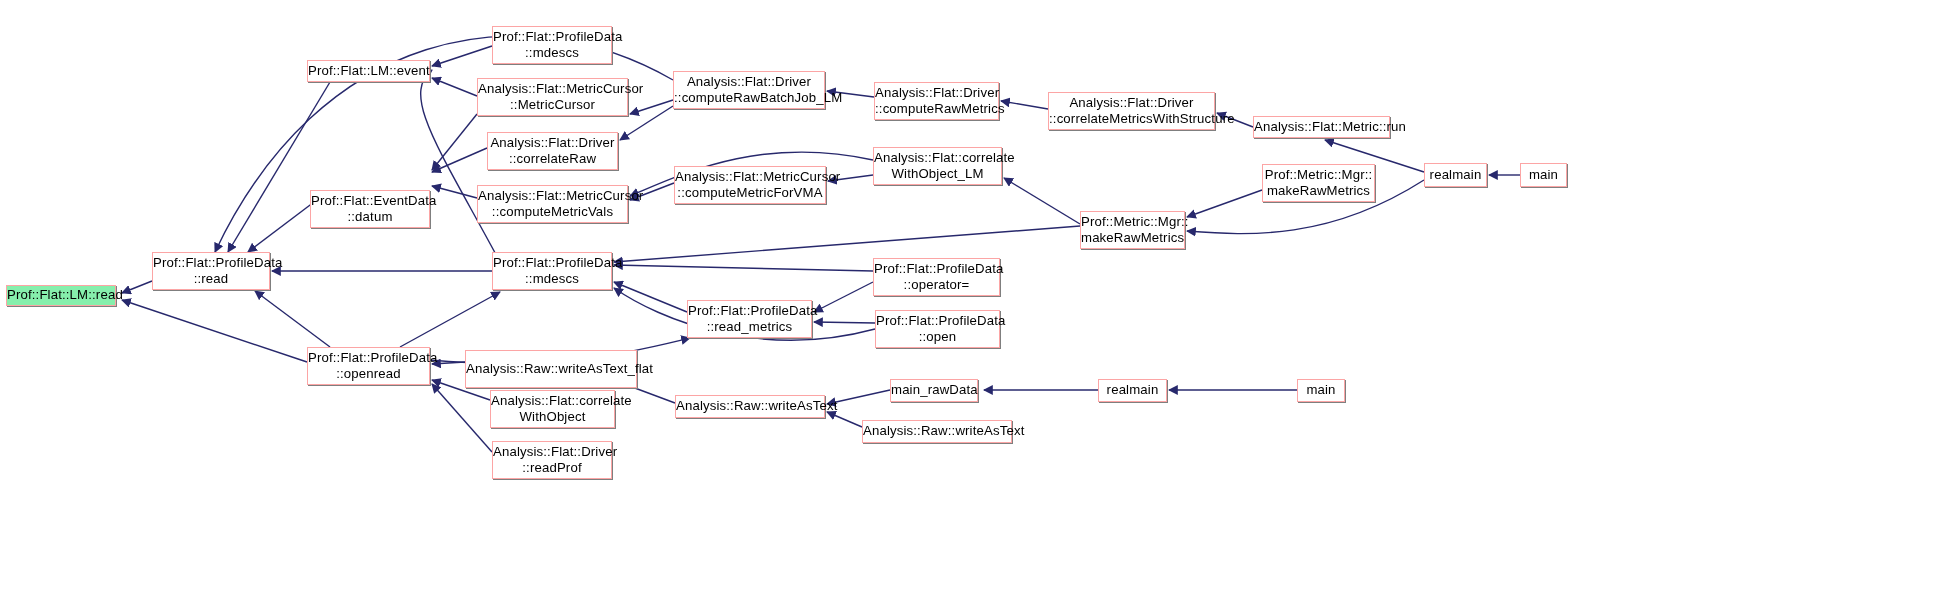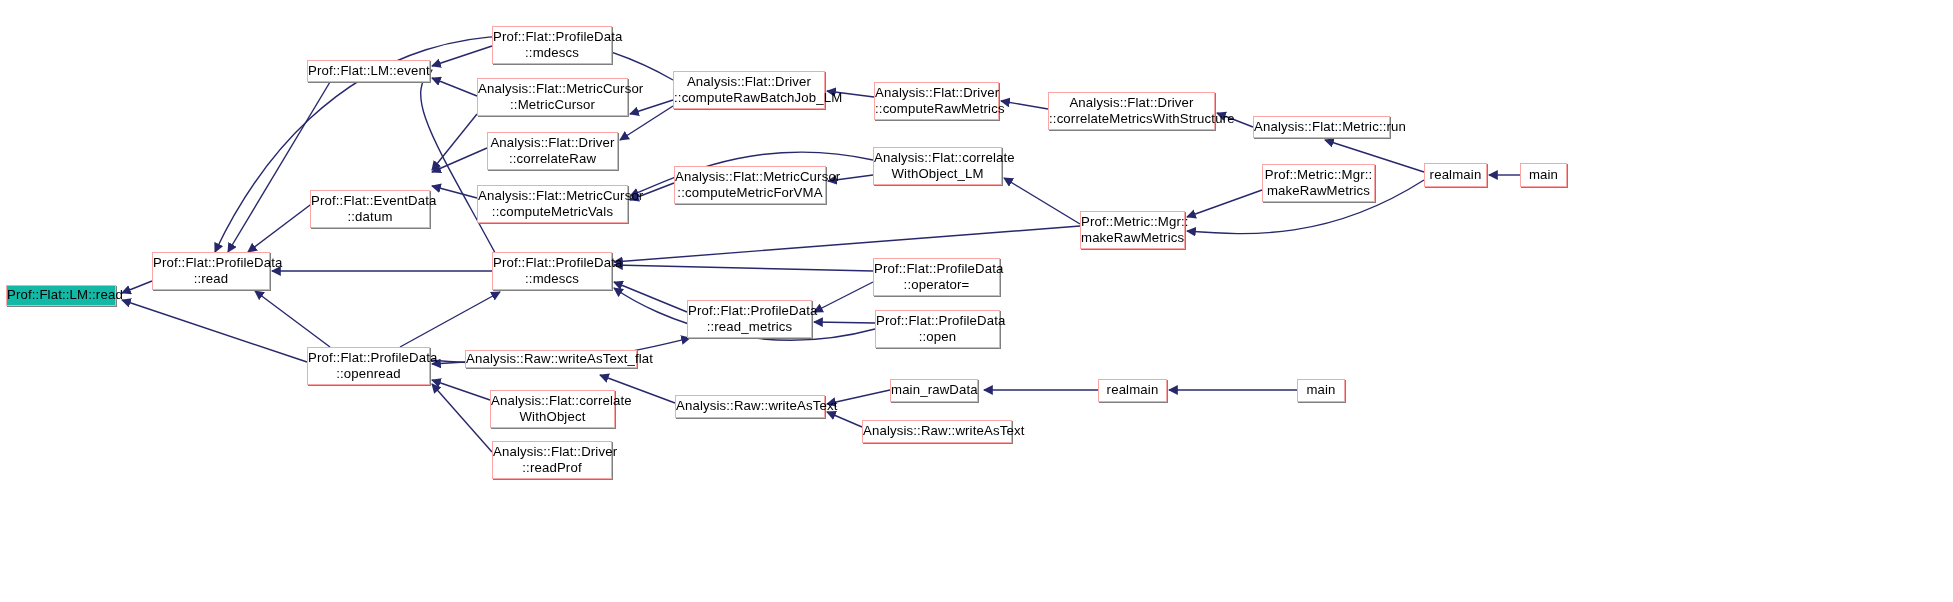--- a/index.html
+++ b/index.html
@@ -37,21 +37,21 @@
     justify-content: center;
     text-align: center;
     font-size: 13.2px;
     line-height: 16.4px;
     letter-spacing: 0.15px;
     white-space: pre-line;
     z-index: 5;
     box-shadow: 1px 1px 0 0 #7f7f7f;
   }
   .node.highlight {
-    background: #14b8a6;
+    background: #86efac;
     text-align: right;
   }
   .node-label {
     display: block;
     width: 100%;
     padding: 0 2px;
   }
 </style>
 </head>
 <body>
@@ -141,21 +141,21 @@
       <div class="node" style="left: 492px; top: 252px; width: 120px; height: 38px;"><span class="node-label">Prof::Flat::ProfileData
 ::mdescs</span></div>
       <div class="node" style="left: 873px; top: 258px; width: 127px; height: 38px;"><span class="node-label">Prof::Flat::ProfileData
 ::operator=</span></div>
       <div class="node" style="left: 687px; top: 300px; width: 125px; height: 38px;"><span class="node-label">Prof::Flat::ProfileData
 ::read_metrics</span></div>
       <div class="node" style="left: 875px; top: 310px; width: 125px; height: 38px;"><span class="node-label">Prof::Flat::ProfileData
 ::open</span></div>
       <div class="node" style="left: 307px; top: 347px; width: 123px; height: 38px;"><span class="node-label">Prof::Flat::ProfileData
 ::openread</span></div>
-      <div class="node" style="left: 465px; top: 350px; width: 172px; height: 18px;"><span class="node-label">Analysis::Raw::writeAsText_flat</span></div>
+      <div class="node" style="left: 465px; top: 350px; width: 172px; height: 38px;"><span class="node-label">Analysis::Raw::writeAsText_flat</span></div>
       <div class="node" style="left: 490px; top: 390px; width: 125px; height: 38px;"><span class="node-label">Analysis::Flat::correlate
 WithObject</span></div>
       <div class="node" style="left: 492px; top: 441px; width: 120px; height: 38px;"><span class="node-label">Analysis::Flat::Driver
 ::readProf</span></div>
       <div class="node" style="left: 675px; top: 395px; width: 150px; height: 23px;"><span class="node-label">Analysis::Raw::writeAsText</span></div>
       <div class="node" style="left: 862px; top: 420px; width: 150px; height: 23px;"><span class="node-label">Analysis::Raw::writeAsText</span></div>
       <div class="node" style="left: 890px; top: 379px; width: 88px; height: 23px;"><span class="node-label">main_rawData</span></div>
       <div class="node" style="left: 1098px; top: 379px; width: 69px; height: 23px;"><span class="node-label">realmain</span></div>
       <div class="node" style="left: 1297px; top: 379px; width: 48px; height: 23px;"><span class="node-label">main</span></div>
     </div>

